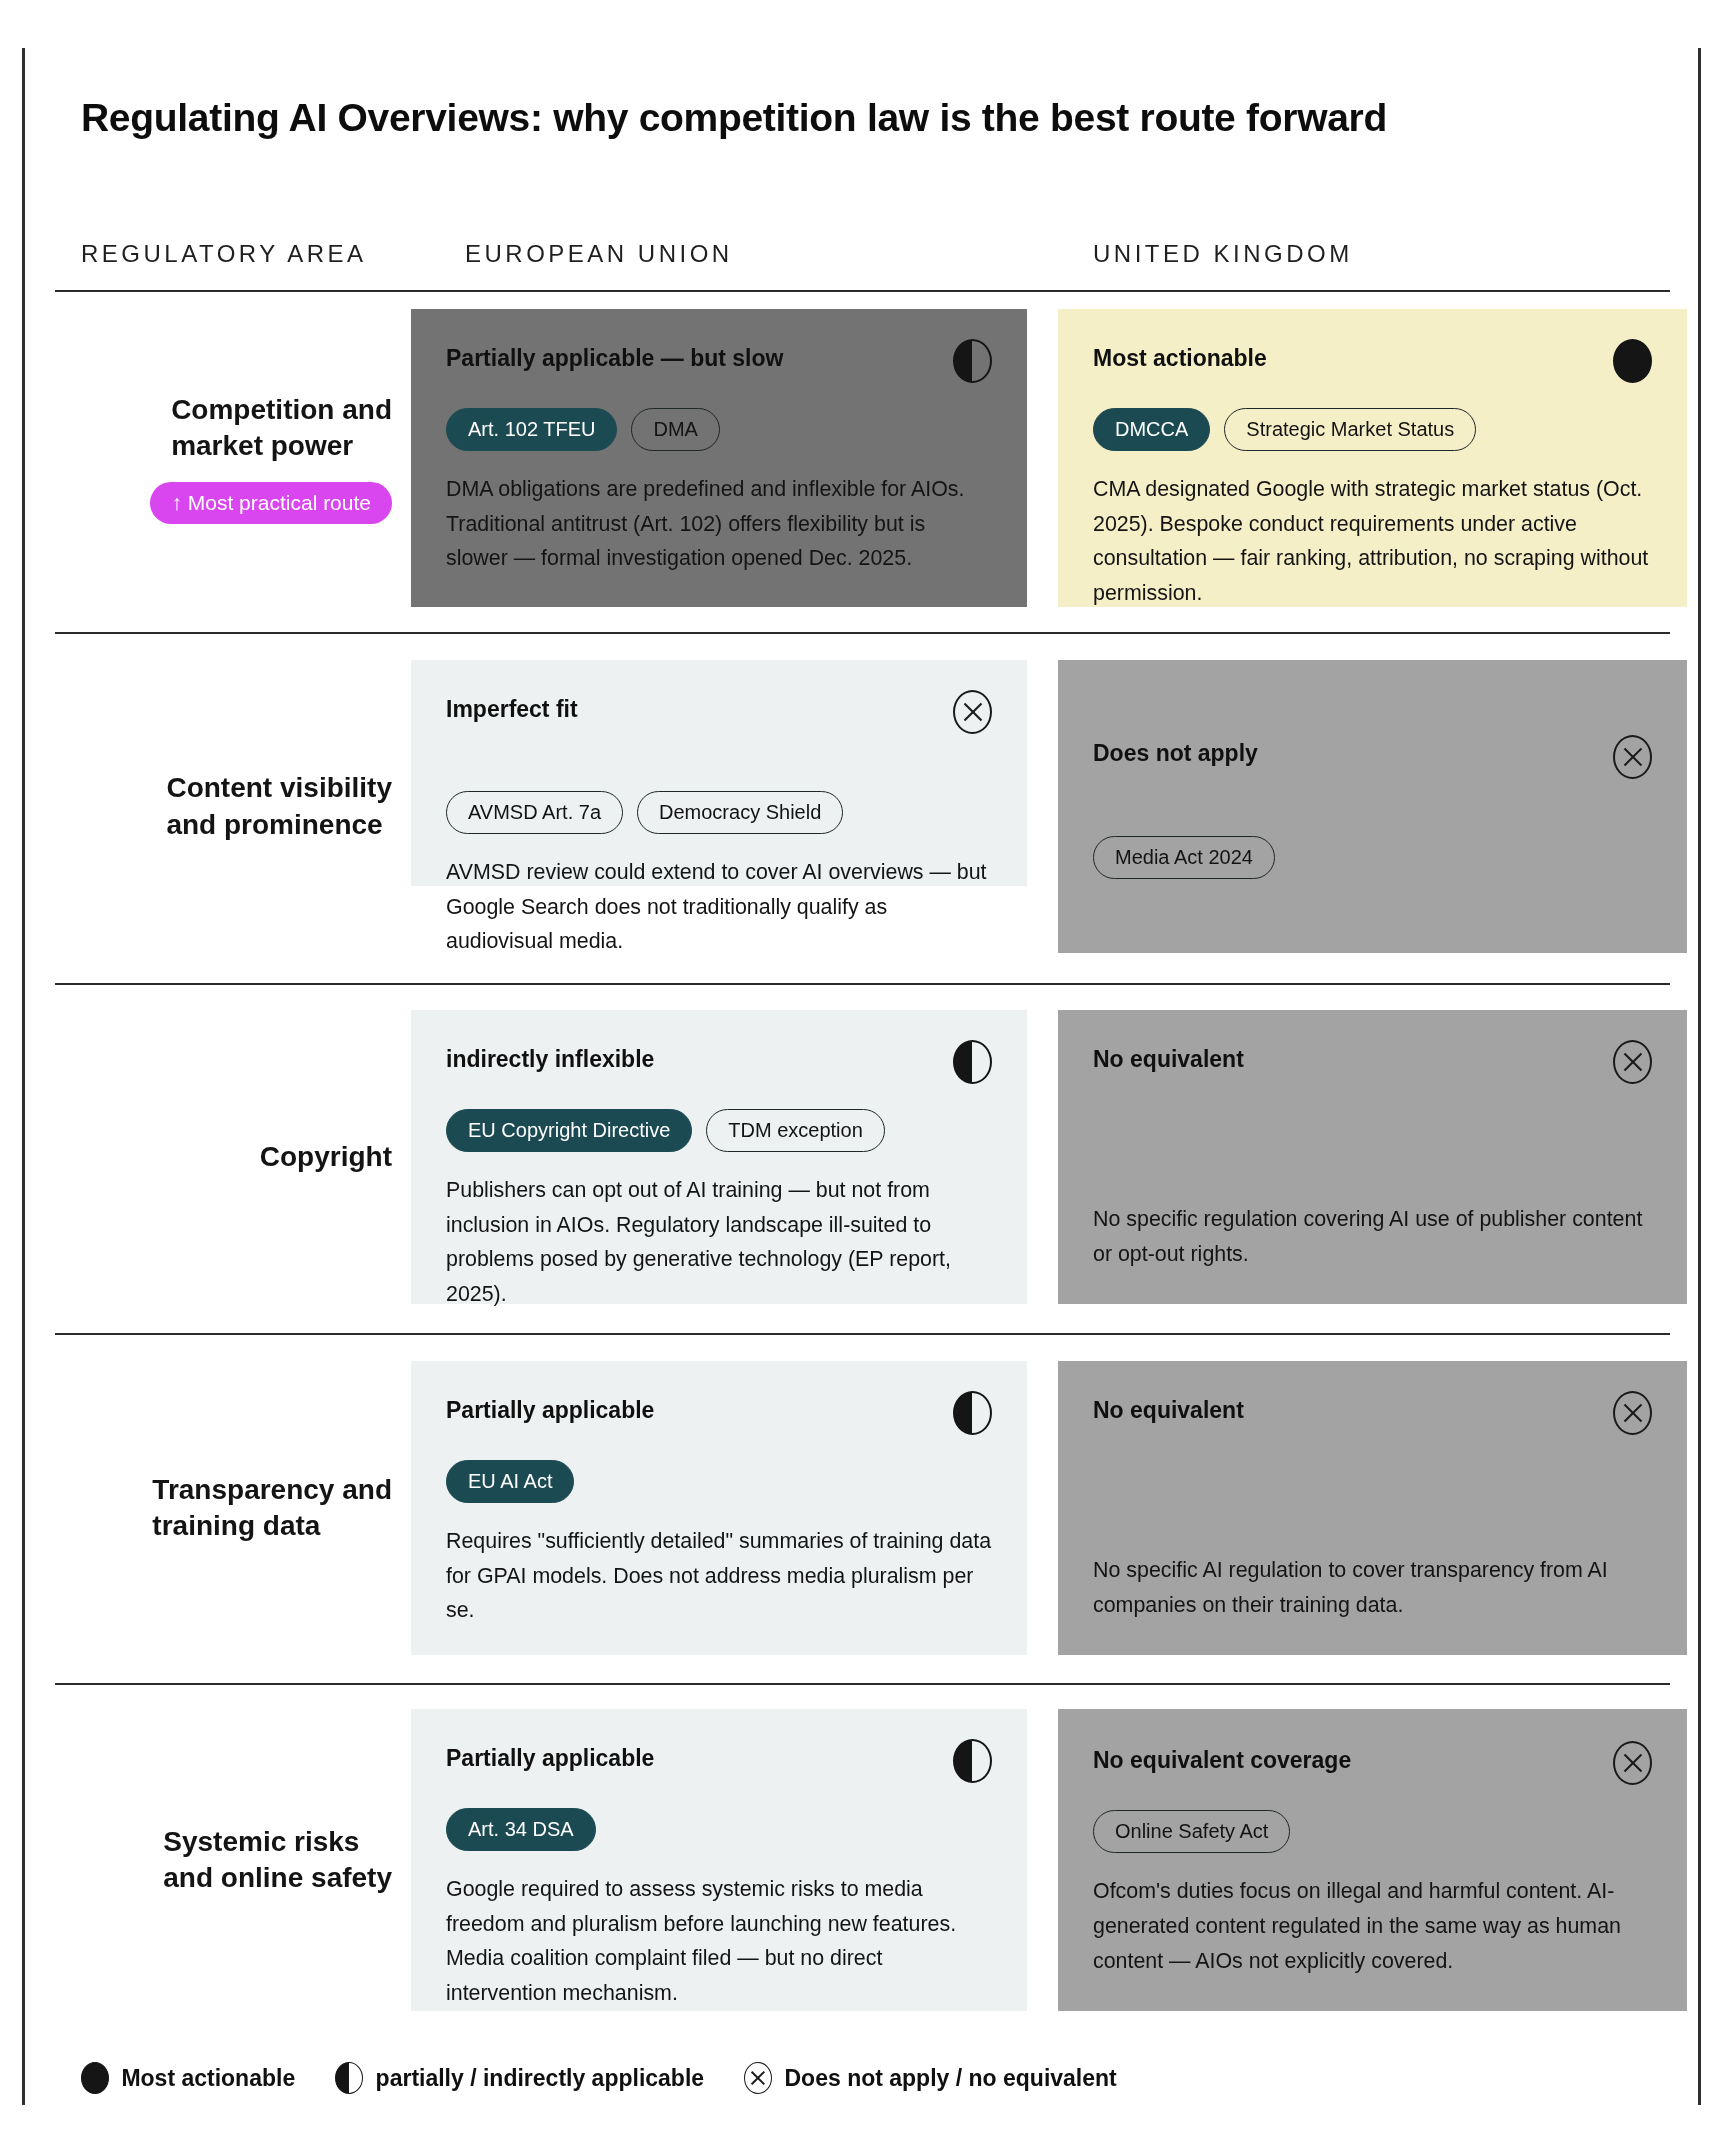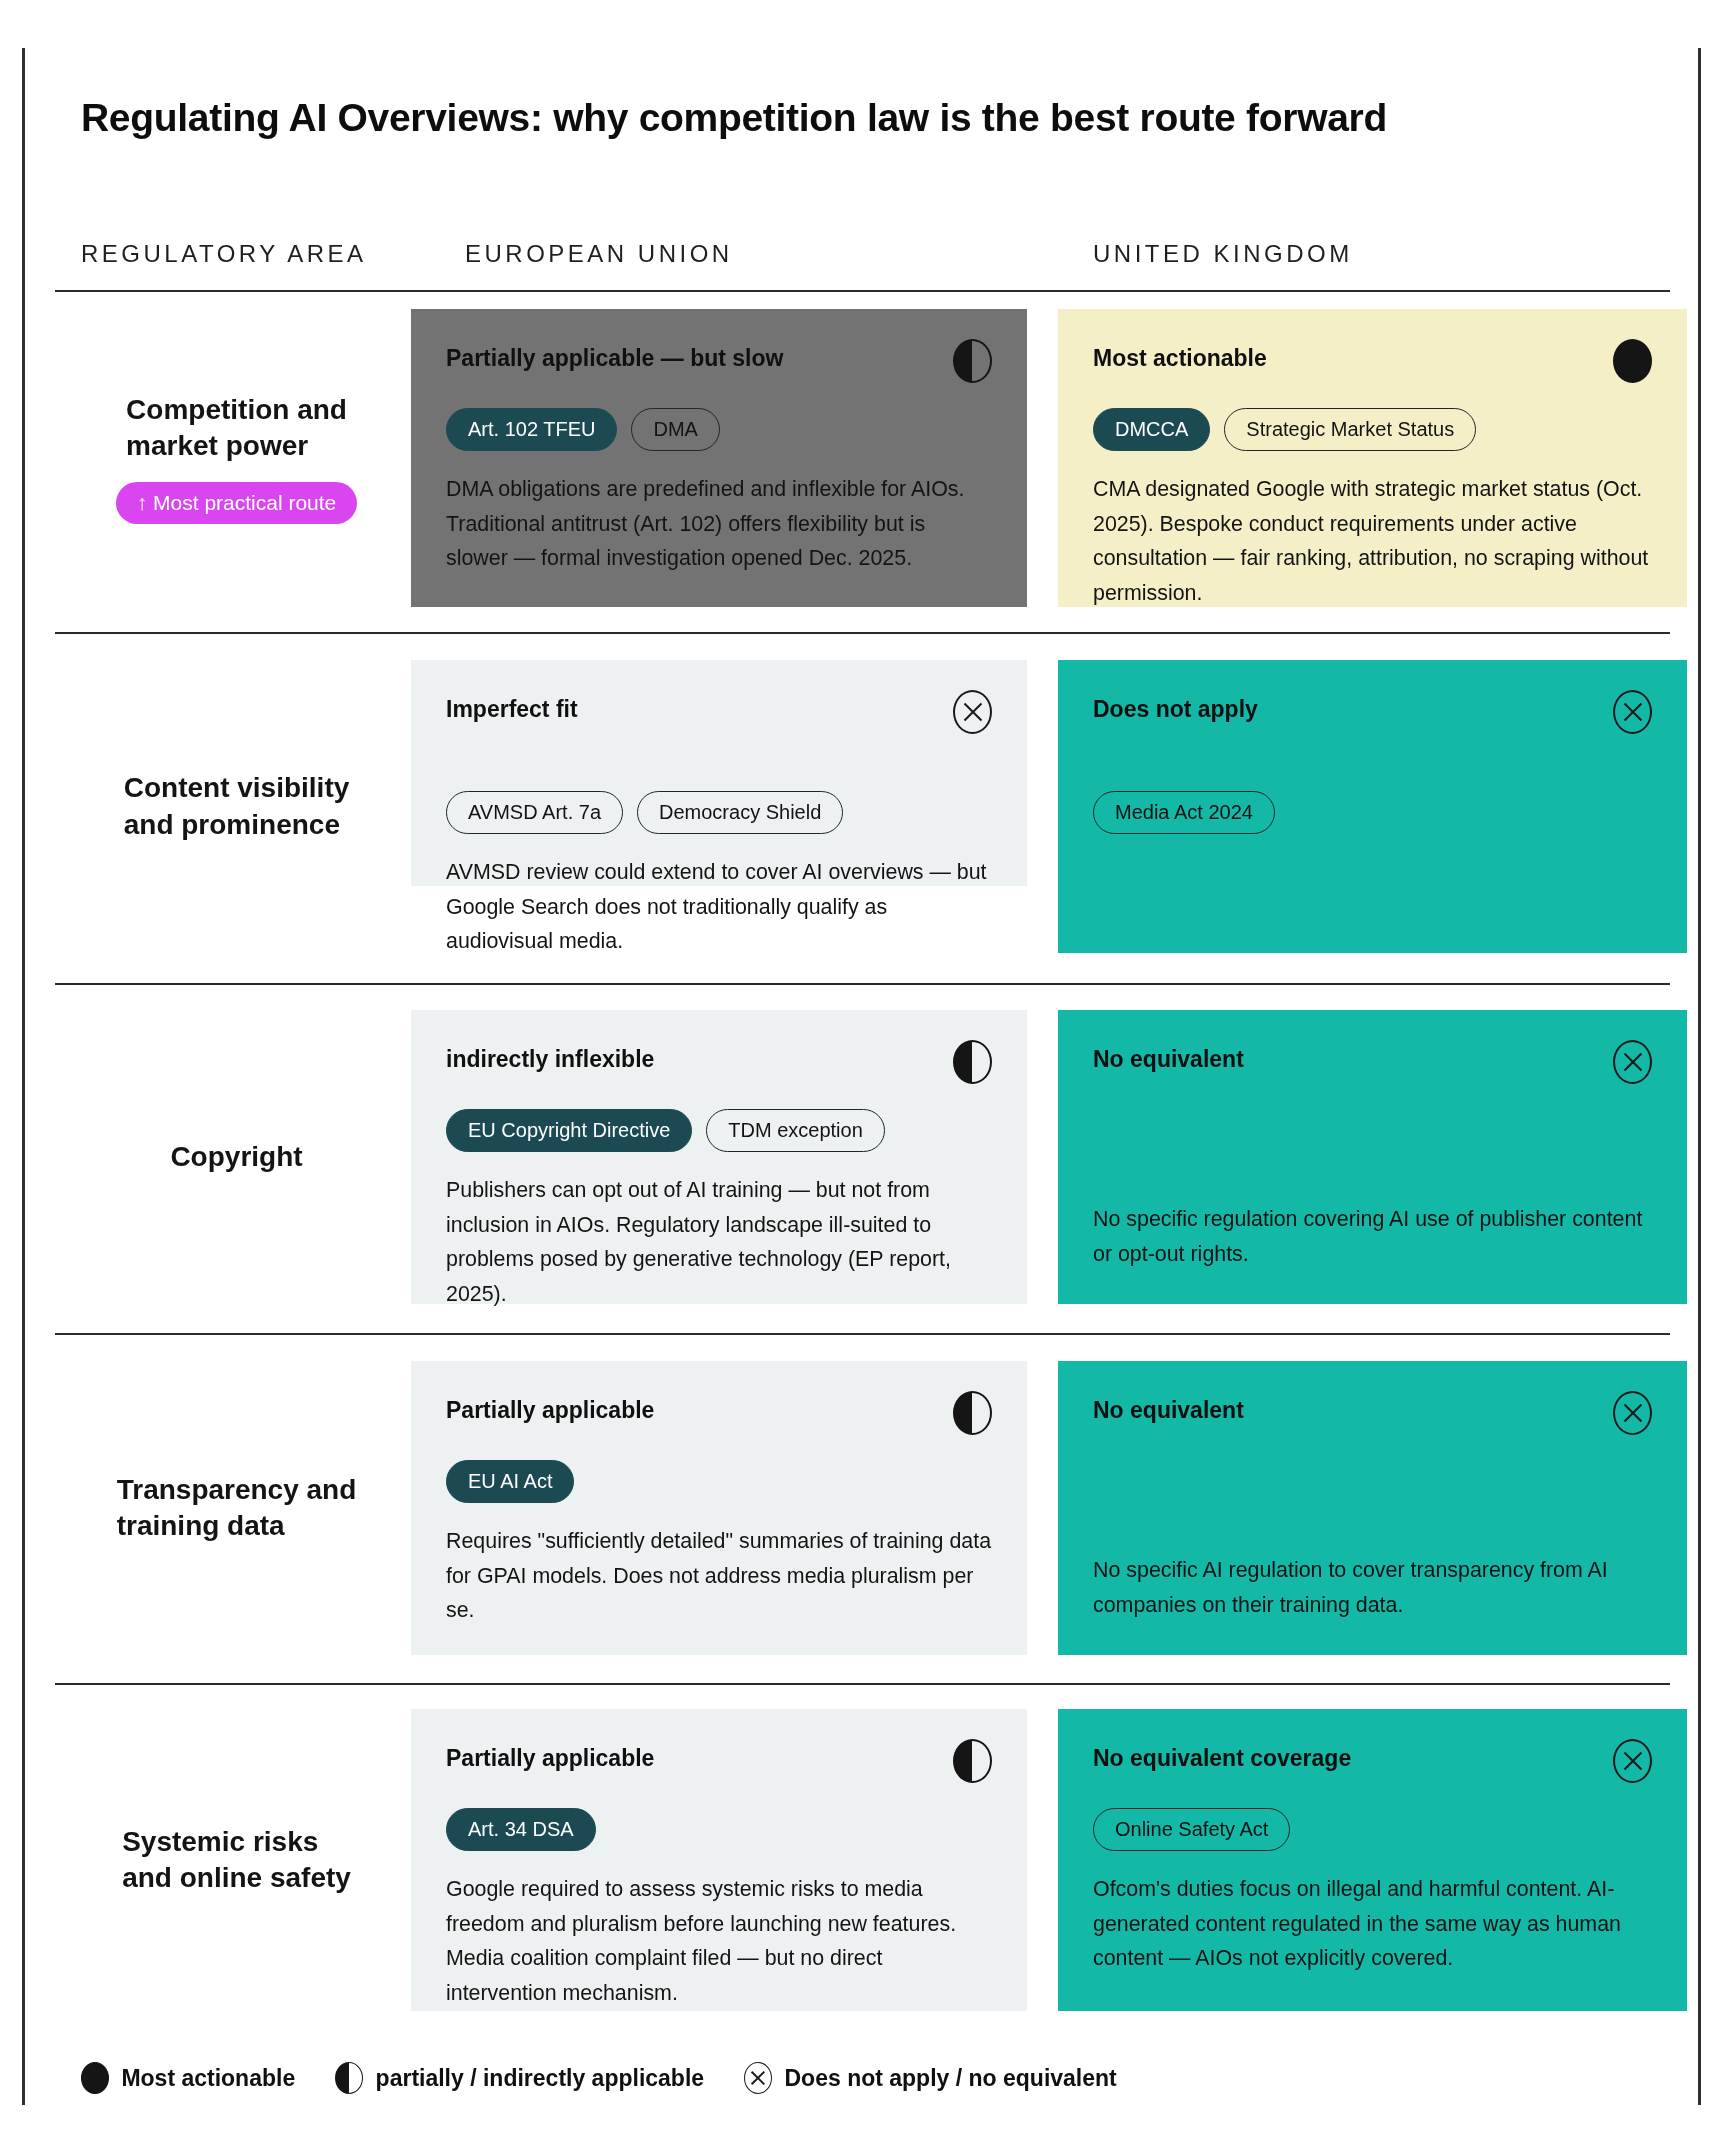--- a/index.html
+++ b/index.html
@@ -15,33 +15,33 @@
 
   .colhead{position:absolute;top:240px;font-size:24px;font-weight:500;color:#1f1f1f;
            letter-spacing:3.5px;white-space:nowrap;}
   .colhead.area{left:81px;}
   .colhead.eu{left:465px;}
   .colhead.uk{left:1093px;}
 
   .divider{position:absolute;left:55px;width:1615px;height:2.1px;background:#2b2b2b;}
 
   .area-block{position:absolute;left:81px;width:311px;display:flex;flex-direction:column;
-              justify-content:center;align-items:center;}
+              justify-content:center;align-items:flex-end;}
   .area-title{font-size:28px;font-weight:700;line-height:1.3;color:#141414;}
   .area-badge{margin-top:18px;background:#d946ef;color:#ffffff;font-size:21px;
               padding:9px 21px;border-radius:690px;white-space:nowrap;}
 
   .card{position:absolute;display:flex;flex-direction:column;box-sizing:border-box;
         padding:30px 35px;}
   .card.eu{left:411px;width:616px;}
   .card.uk{left:1058px;width:629px;}
   .card.eu.highlight{background:#737373;}
   .card.eu.normal{background:#edf1f1;}
   .card.uk.highlight{background:#f5efc7;}
-  .card.uk.normal{background:#14b8a6;}
+  .card.uk.normal{background:#a3a3a3;justify-content:center;}
 
   .status-row{display:flex;justify-content:space-between;align-items:flex-start;}
   .status{font-size:23px;font-weight:700;color:#101010;padding-top:5.5px;max-width:456px;}
 
   .sicon{flex:none;width:39px;height:44px;border-radius:50%;position:relative;
          box-sizing:border-box;display:inline-block;}
   .sicon[data-icon="filled"]{background:#151515;border:2.1px solid #151515;}
   .sicon[data-icon="half"]{border:2.1px solid #151515;
          background:linear-gradient(90deg,#151515 0%,#151515 50%,rgba(0,0,0,0) 50%);}
   .sicon[data-icon="cross"]{border:2.1px solid #1a1a1a;}

